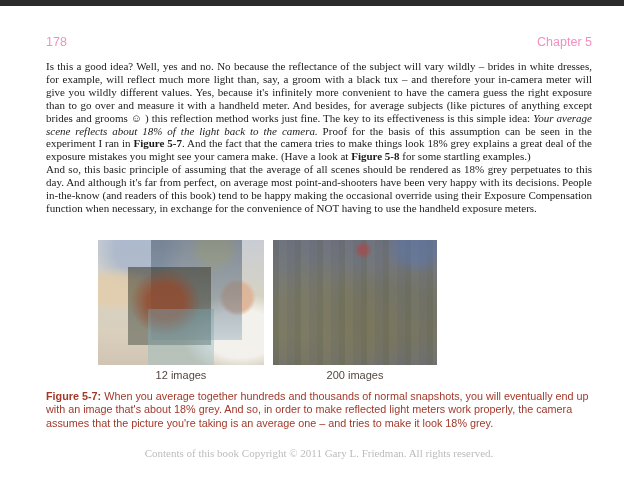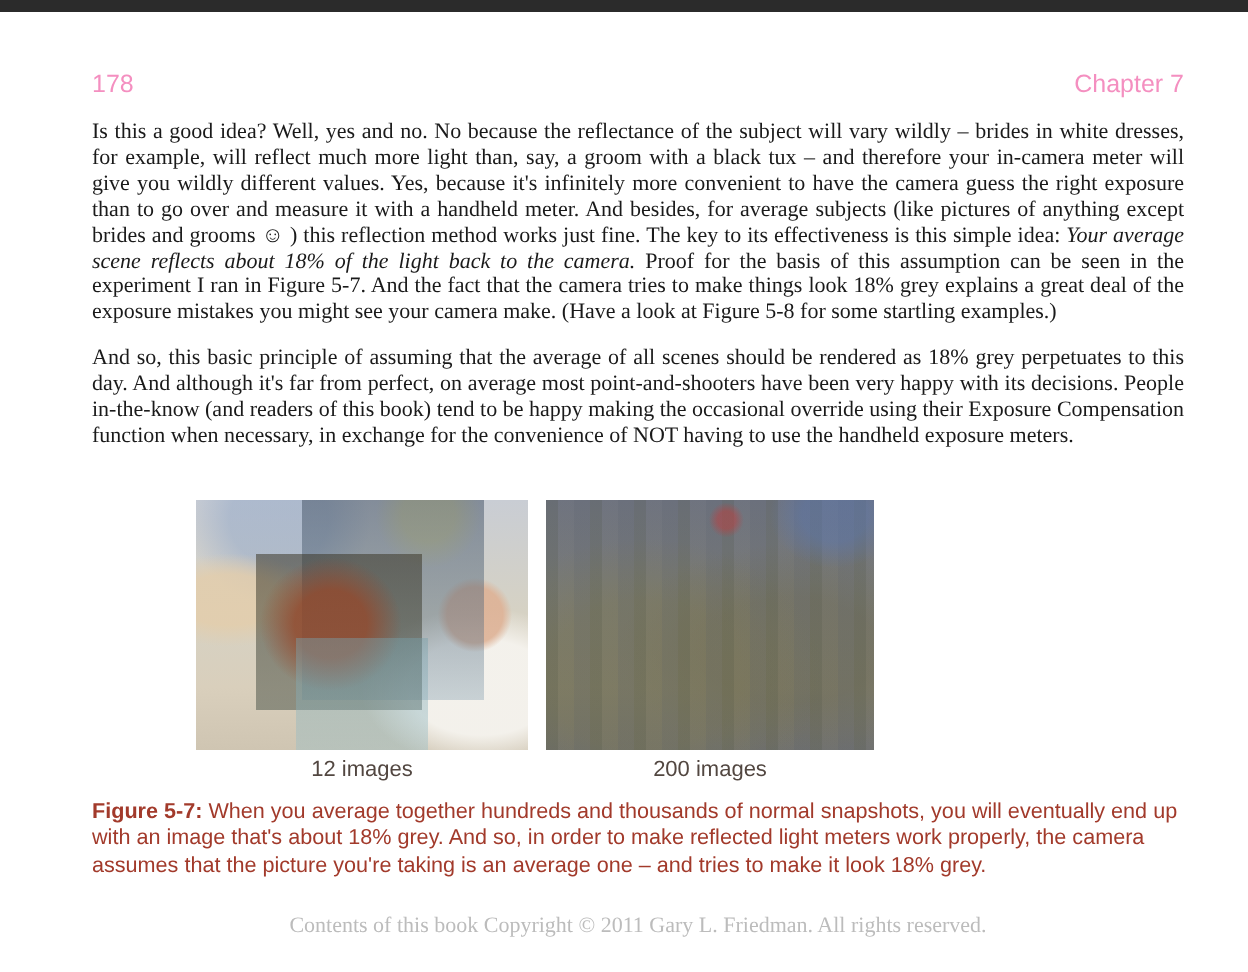--- a/index.html
+++ b/index.html
@@ -20,23 +20,23 @@
     margin-top: 29px;
     display: flex; justify-content: space-between;
     font-family: "Liberation Sans", sans-serif;
     font-size: 12.5px; color: #f48fc0;
   }
   .body-text {
     font-size: 11px; line-height: 12.9px;
     color: #1a1a1a; text-align: justify;
   }
   .para1 { margin-top: 11px; }
-  .para2 { margin-top: 10px; }
+  .para2 { }
   .body-text i { font-style: italic; }
-  .body-text b { font-weight: normal; }
+  .body-text b { font-weight: bold; }
   .images-row {
     margin-top: 25px;
     margin-left: 5px;
     display: flex; gap: 9px; padding-left: 47px;
   }
   .fig-col { display: flex; flex-direction: column; align-items: center; }
   .fig-img { height: 125px; position: relative; overflow: hidden; }
   .fig-caption-label {
     margin-top: 4px;
     font-family: "Liberation Sans", sans-serif;
@@ -100,21 +100,21 @@
 </head>
 <body>
 
 <div id="page">
   <div id="top-band"></div>
 
   <div class="content">
 
     <div class="page-header">
       <span>178</span>
-      <span>Chapter 7</span>
+      <span>Chapter 5</span>
     </div>
 
     <div class="body-text para1"><span>Is this a good idea?  Well, yes and no.  No because the reflectance of the subject will vary wildly – brides in white dresses, for example, will reflect much more light than, say, a groom with a black tux – and therefore your in-camera meter will give you wildly different values.  Yes, because it's infinitely more convenient to have the camera guess the right exposure than to go over and measure it with a handheld meter.   And besides, for average subjects (like pictures of anything except brides and grooms ☺ ) this reflection method works just fine.  The key to its effectiveness is this simple idea: </span><i>Your average scene reflects about 18% of the light back to the camera.</i><span>  Proof for the basis of this assumption can be seen in the experiment I ran in </span><b>Figure 5-7</b><span>.  And the fact that the camera tries to make things look 18% grey explains a great deal of the exposure mistakes you might see your camera make.  (Have a look at </span><b>Figure 5-8</b><span> for some startling examples.)</span></div>
 
     <div class="body-text para2">And so, this basic principle of assuming that the average of all scenes should be rendered as 18% grey perpetuates to this day.  And although it's far from perfect, on average most point-and-shooters have been very happy with its decisions.  People in-the-know (and readers of this book) tend to be happy making the occasional override using their Exposure Compensation function when necessary, in exchange for the convenience of NOT having to use the handheld exposure meters.</div>
 
     <div class="images-row">
       <div class="fig-col">
         <div class="fig-img" id="img-12">
           <div class="overlay-blue"></div>

